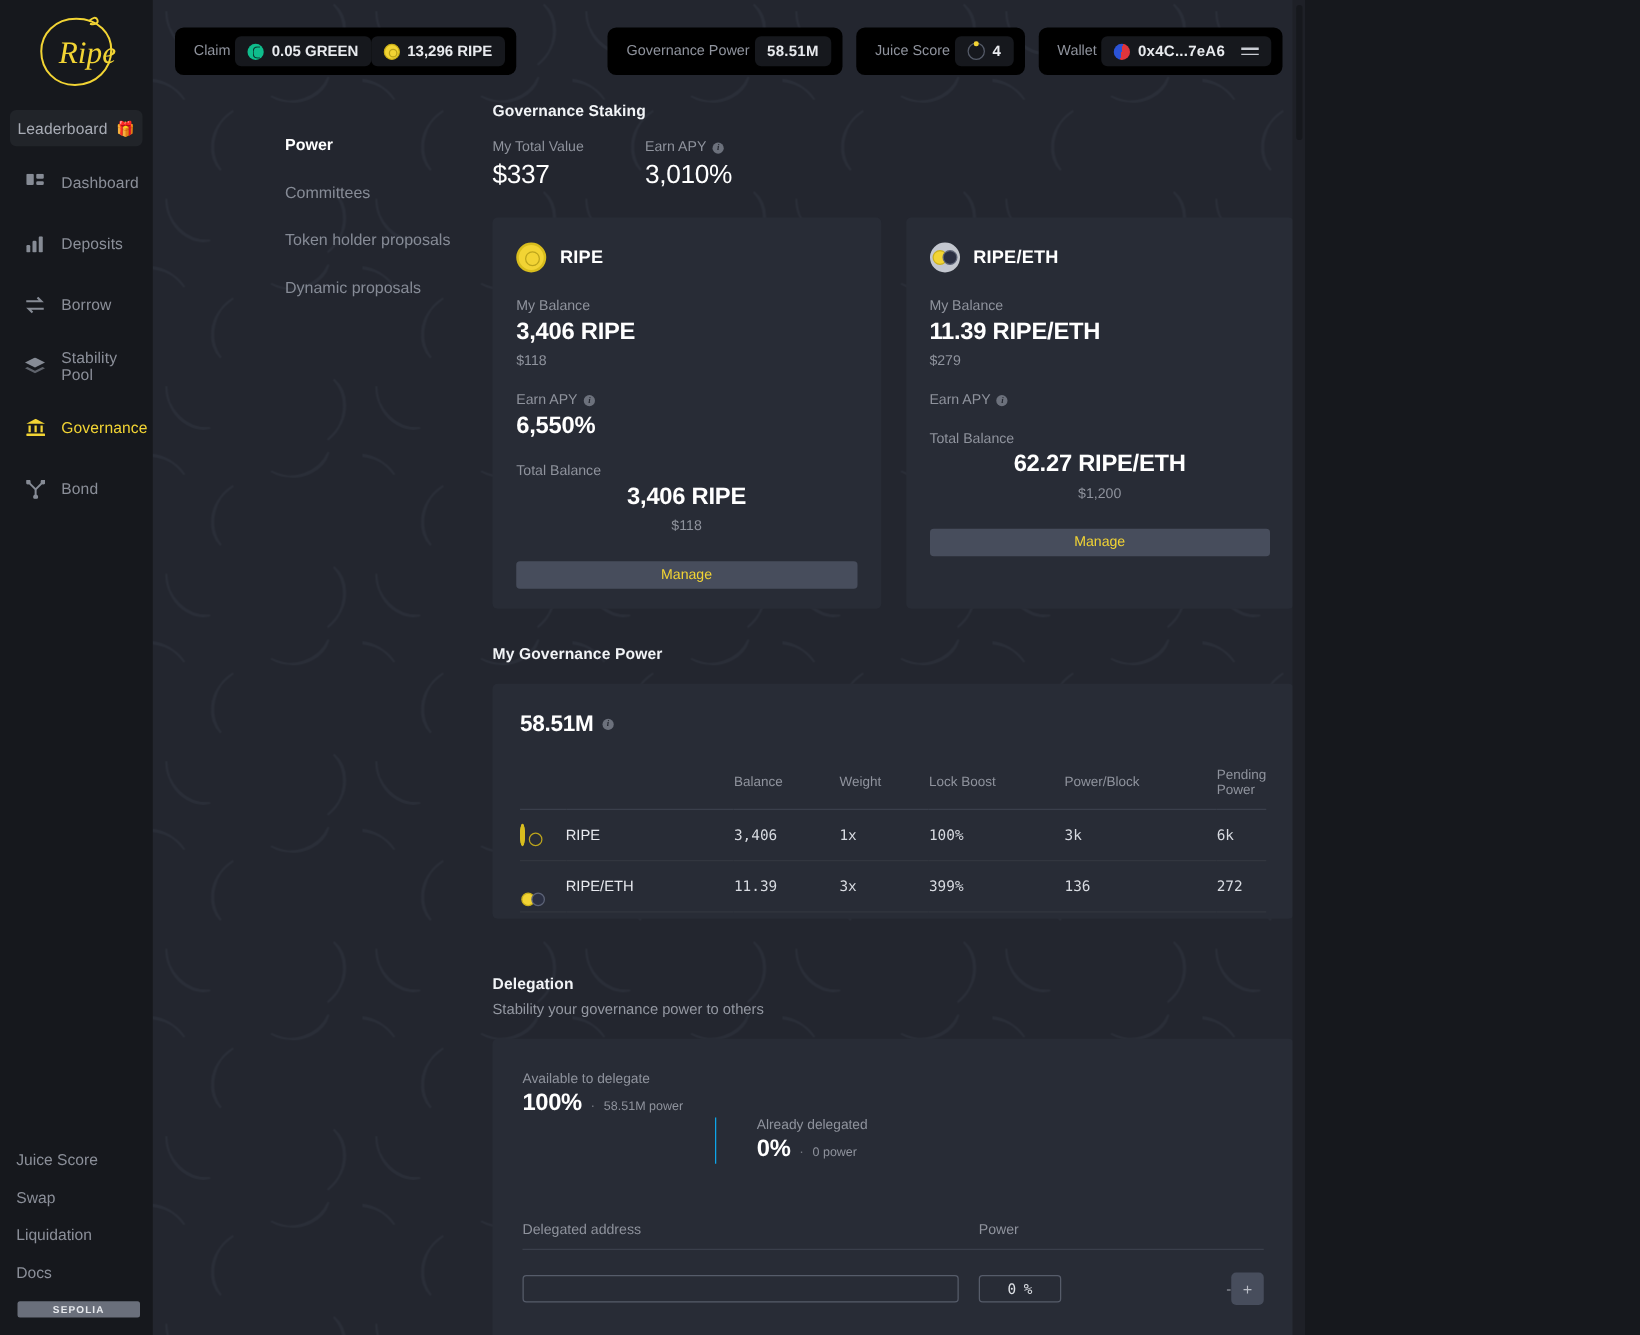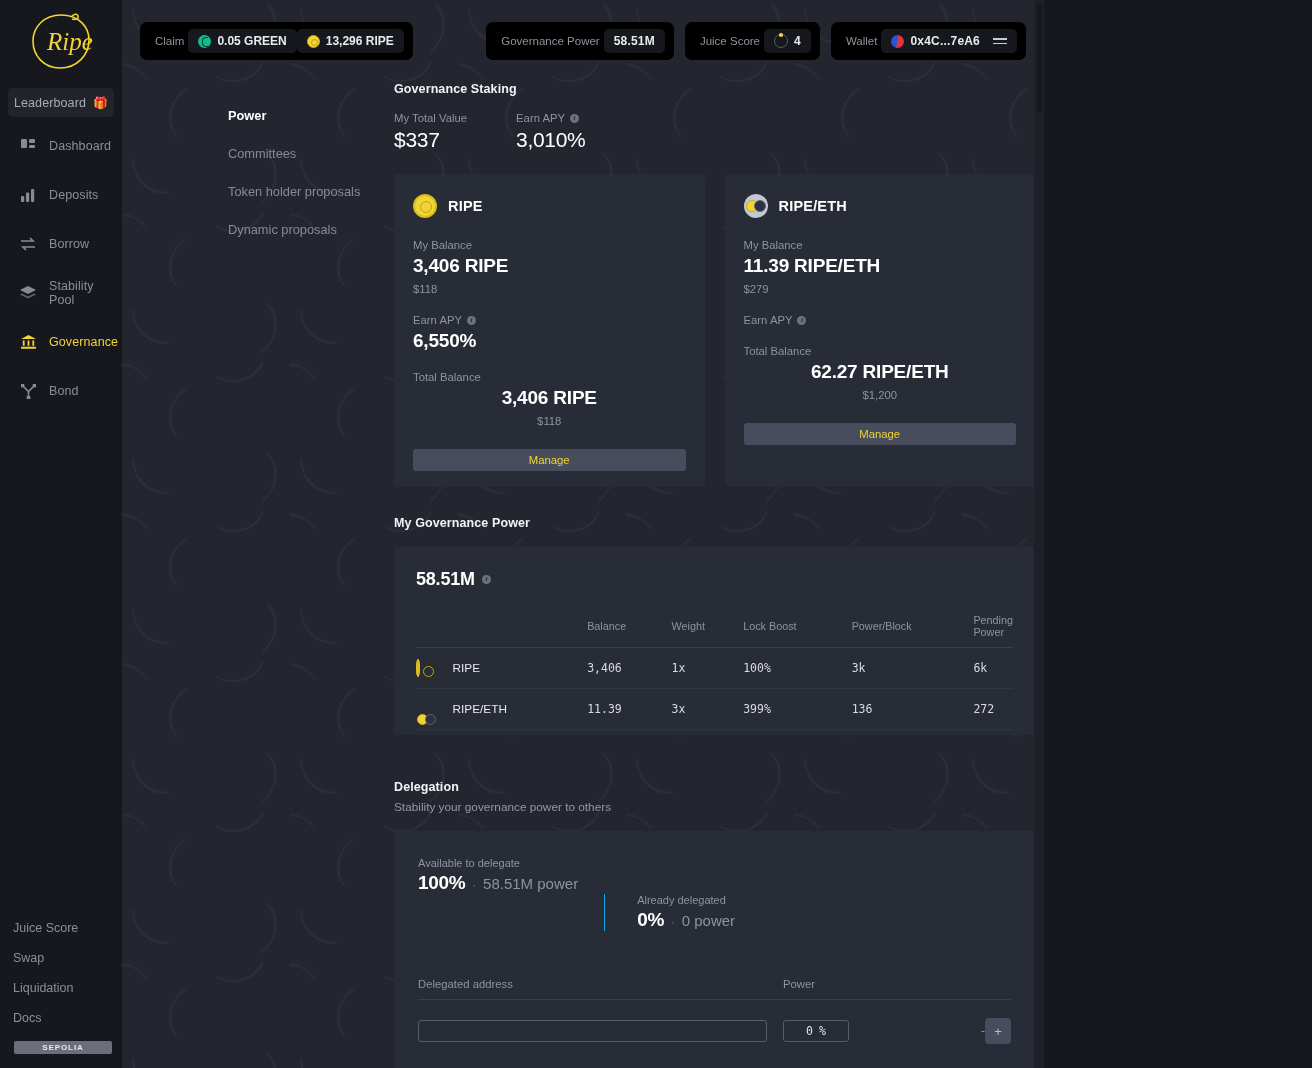--- a/index.html
+++ b/index.html
@@ -220,21 +220,21 @@
   .dg-card {
     background: #282c36; border-radius: 4px;
     margin-top: 17px; padding: 26px 24px 30px 24px;
   }
   .dg-stats { display: flex; align-items: flex-start; }
   .dg-stat { padding-right: 26px; }
   .dg-stat.second { padding-left: 32px; border-left: 1px solid #0ea5e9; margin-top: 37px; }
   .dg-stat .lbl { font-size: 11px; color: #8f939d; }
   .dg-row { display: flex; align-items: baseline; gap: 7px; margin-top: 3px; }
   .dg-pct { font-size: 19px; font-weight: 700; color: #fff; letter-spacing: -.3px; }
-  .dg-note { font-size: 15px; color: #8f939d; }
+  .dg-note { font-size: 10px; color: #8f939d; }
   .dot-sep { color: #73777f; font-size: 11px; }
 
   .dg-heads {
     display: flex; margin-top: 47px;
     border-bottom: 1px solid #3a3f4b; padding-bottom: 9px;
   }
   .dg-heads .h1 { width: 365px; font-size: 11.3px; color: #8f939d; }
   .dg-heads .h2 { font-size: 11.3px; color: #8f939d; }
 
   .dg-inputs { display: flex; align-items: center; margin-top: 18px; }

